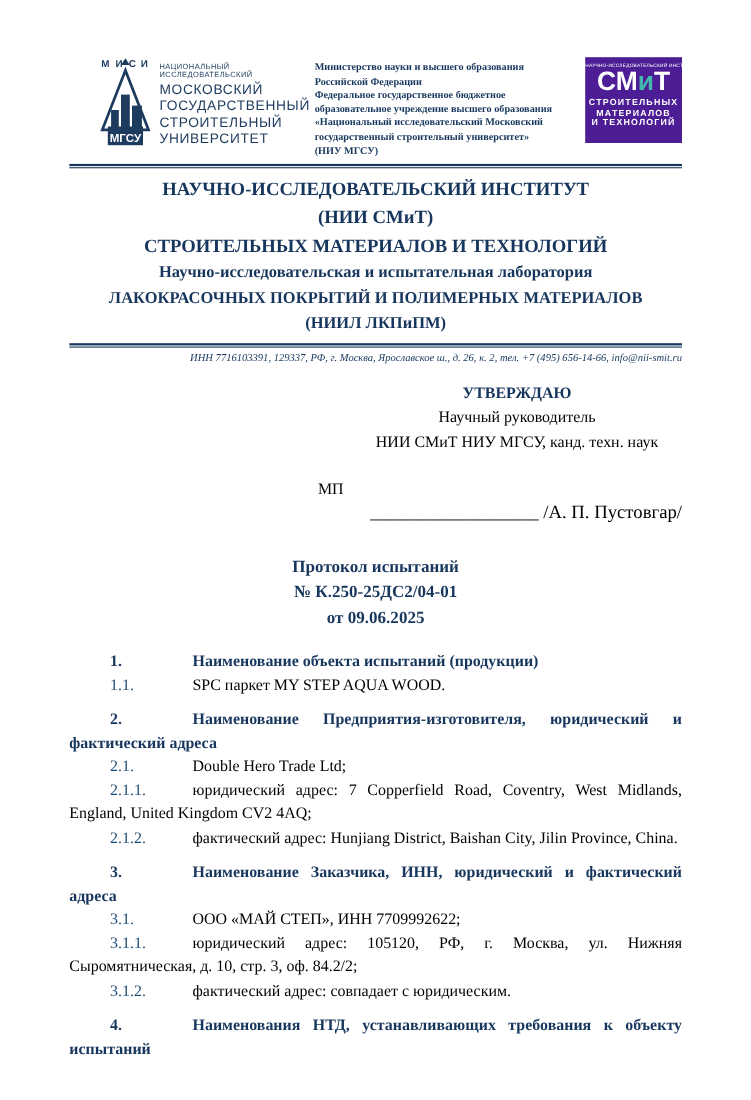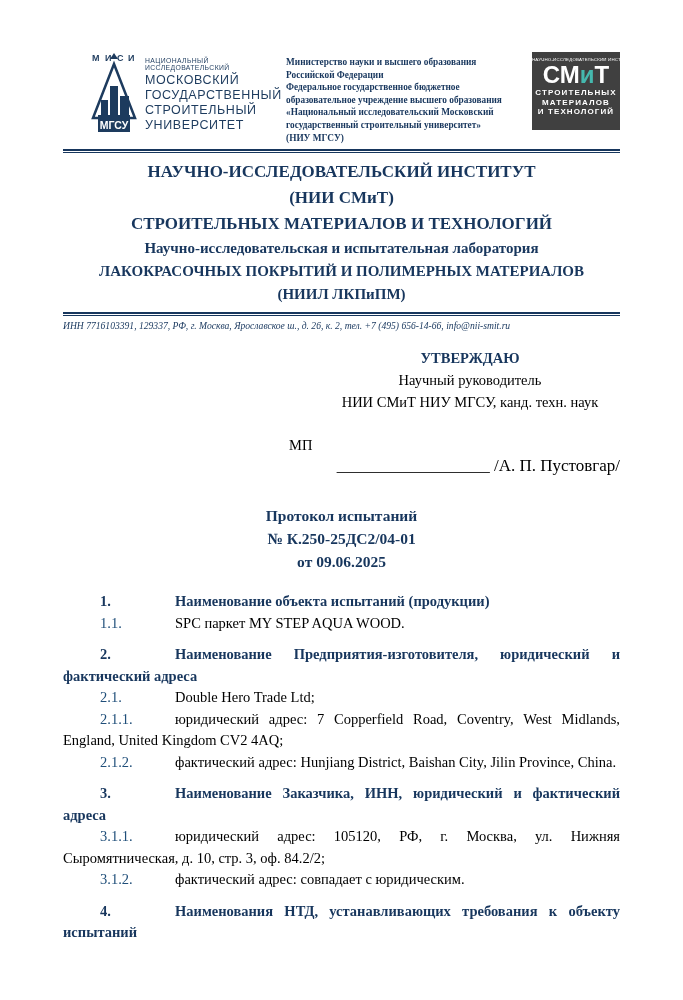--- a/index.html
+++ b/index.html
@@ -19,39 +19,39 @@
   .mgsu { display:flex; align-items:center; gap:8px; margin-left:28px; }
   .mgsu-name { font-family:"Liberation Sans", sans-serif; color:#1d3b5e; }
   .mgsu-name .small { font-size:6.8px; letter-spacing:.4px; margin-bottom:2px; }
   .mgsu-name .big { font-size:12.5px; letter-spacing:.6px; line-height:15px; }
   .ministry {
     width:258px; 
     font-size:9.3px; font-weight:bold; color:#17365d;
     line-height:12.6px; margin-top:4px;
   }
   .smit-logo {
-    width:88px; height:78px; background:#404040;
+    width:88px; height:78px; background:#4c1d95;
     text-align:center; padding-top:5px; flex:0 0 auto;
     font-family:"Liberation Sans", sans-serif; color:#fff;
   }
   .smit-top { font-size:4.4px; letter-spacing:.2px; white-space:nowrap; overflow:hidden; }
   .smit-main { font-size:24px; font-weight:bold; line-height:26px; }
   .smit-main .accent { color:#45b8ae; }
   .smit-lines { font-size:8px; font-weight:bold; letter-spacing:1.1px; line-height:9.6px; }
   
   .dline { border-top:2px solid #17365d; border-bottom:1px solid #17365d; height:4px; }
   .sep1 { margin-top:5px; }
   .sep2 { margin-top:6px; }
   
   .inst { text-align:center; margin-top:6px; color:#17365d; font-weight:bold; }
   .inst .l1 { font-size:17px; line-height:26px; }
   .inst .l2 { font-size:15px; line-height:23px; }
   
   .contact {
-    text-align:left; font-style:italic; color:#17365d;
+    text-align:right; font-style:italic; color:#17365d;
     font-size:9.6px; margin-top:4px;
   }
   
   .approval { margin-top:16px; }
   .appr-col { width:300px; margin-left:auto; margin-right:0; text-align:center; font-size:14.5px; line-height:22px; }
   .appr-col .approve { color:#17365d; font-weight:bold; }
   .appr-col .nowrap { white-space:nowrap; }
   .mp-line { margin-top:24px; font-size:14.5px; padding-left:226px; }
   .sign-line { text-align:right; font-size:17px; margin-top:2px; }
   .date-line { text-align:right; font-size:14.5px; margin-top:44px; }
@@ -149,18 +149,19 @@
   </div>
 
   <div class="sections">
       <p class="sec-heading"><span class="num" style="color: inherit;">1.</span><span>Наименование объекта испытаний (продукции)</span></p>
       <p class="sec-item"><span class="num">1.1.</span><span>SPC паркет MY STEP AQUA WOOD.</span></p>
       <p class="sec-heading"><span class="num" style="color: inherit;">2.</span><span>Наименование Предприятия-изготовителя, юридический и фактический адреса</span></p>
       <p class="sec-item"><span class="num">2.1.</span><span>Double Hero Trade Ltd;</span></p>
       <p class="sec-item"><span class="num">2.1.1.</span><span>юридический адрес: 7 Copperfield Road, Coventry, West Midlands, England, United Kingdom CV2 4AQ;</span></p>
       <p class="sec-item"><span class="num">2.1.2.</span><span>фактический адрес: Hunjiang District, Baishan City, Jilin Province, China.</span></p>
       <p class="sec-heading"><span class="num" style="color: inherit;">3.</span><span>Наименование Заказчика, ИНН, юридический и фактический адреса</span></p>
+      <p class="sec-item"><span class="num">3.1.</span><span>ООО «МАЙ СТЕП», ИНН 7709992622;</span></p>
       <p class="sec-item"><span class="num">3.1.1.</span><span>юридический адрес: 105120, РФ, г. Москва, ул. Нижняя Сыромятническая, д. 10, стр. 3, оф. 84.2/2;</span></p>
       <p class="sec-item"><span class="num">3.1.2.</span><span>фактический адрес: совпадает с юридическим.</span></p>
       <p class="sec-heading"><span class="num" style="color: inherit;">4.</span><span>Наименования НТД, устанавливающих требования к объекту испытаний</span></p>
     </div>
 
 </div>
 
 </body></html>

